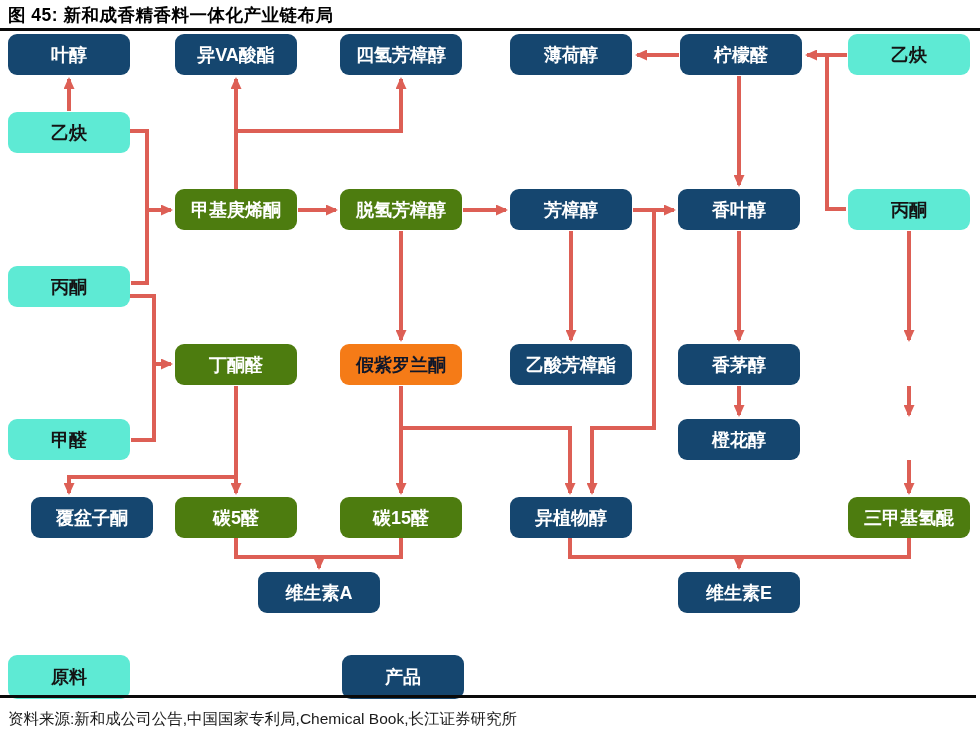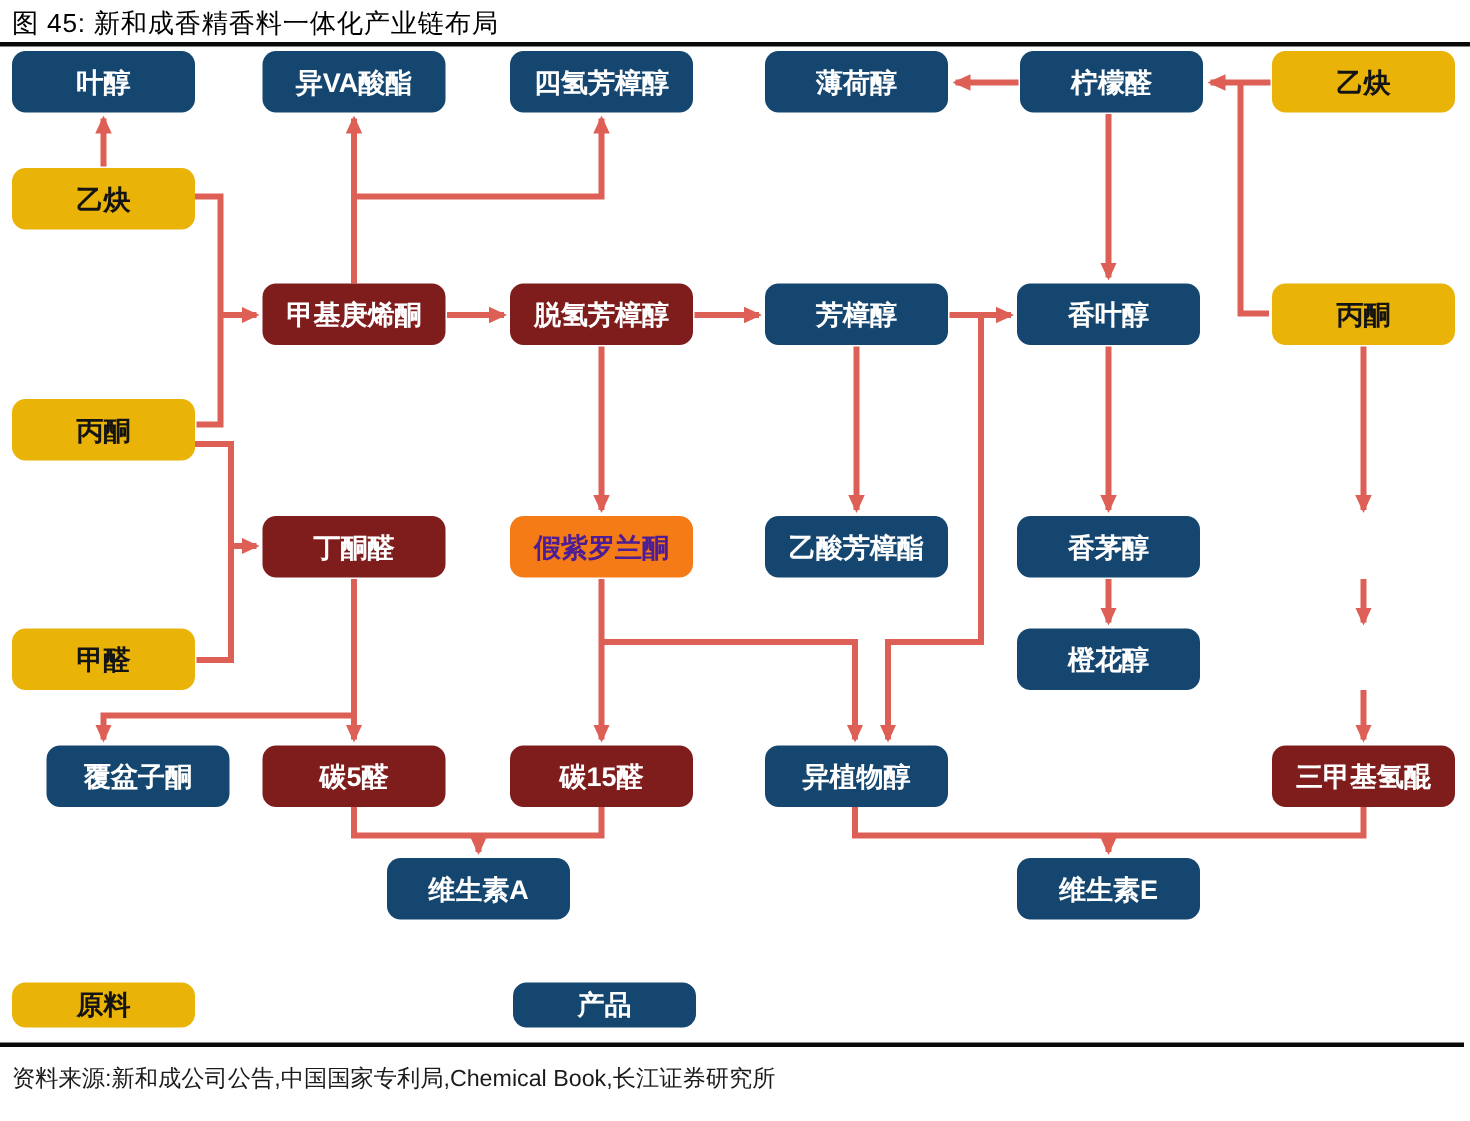--- a/index.html
+++ b/index.html
@@ -1,37 +1,37 @@
 <!DOCTYPE html>
 <html><head>
 <meta charset="utf-8">
 <style>
   html,body { margin:0; padding:0; background:#ffffff; }
   .page {
     position:relative; width:980px; height:747px; background:#ffffff;
     font-family:"Liberation Sans","DejaVu Sans",sans-serif; overflow:hidden;
   }
   .fig-title {
-    position:absolute; left:8px; top:3px; font-size:17.5px; font-weight:normal;
+    position:absolute; left:8px; top:3px; font-size:17.5px; font-weight:bold;
     color:#000; letter-spacing:0.5px;
   }
   .title-rule { position:absolute; left:0; top:28px; width:980px; height:3px; background:#0a0a0a; }
   .bottom-rule { position:absolute; left:0; top:695px; width:976px; height:2.5px; background:#0a0a0a; }
   .source-line { position:absolute; left:8px; top:709px; font-size:15.5px; color:#1a1a1a; }
   svg.edges { position:absolute; left:0; top:0; }
   .node {
     position:absolute; width:122px; height:41px; border-radius:9px;
     display:flex; align-items:center; justify-content:center;
     font-size:18px; font-weight:bold; text-align:center; line-height:1;
   }
   .product { background:#15466f; color:#ffffff; }
-  .intermediate { background:#7f1d1d; color:#ffffff; }
-  .intermediate-alt { background:#f57b17; color:#4c1d95; }
-  .raw { background:#eab308; color:#141414; }
-  .legend { height:30px; }
+  .intermediate { background:#4d7c0f; color:#ffffff; }
+  .intermediate-alt { background:#f57b17; color:#0f172a; }
+  .raw { background:#5eead4; color:#141414; }
+  .legend { height:44px; }
 </style>
 </head>
 <body>
 
 <div class="page">
 
   <div class="fig-title">图 45: 新和成香精香料一体化产业链布局</div>
   <div class="title-rule"></div>
 
   <svg class="edges" width="980" height="747" viewBox="0 0 980 747">

